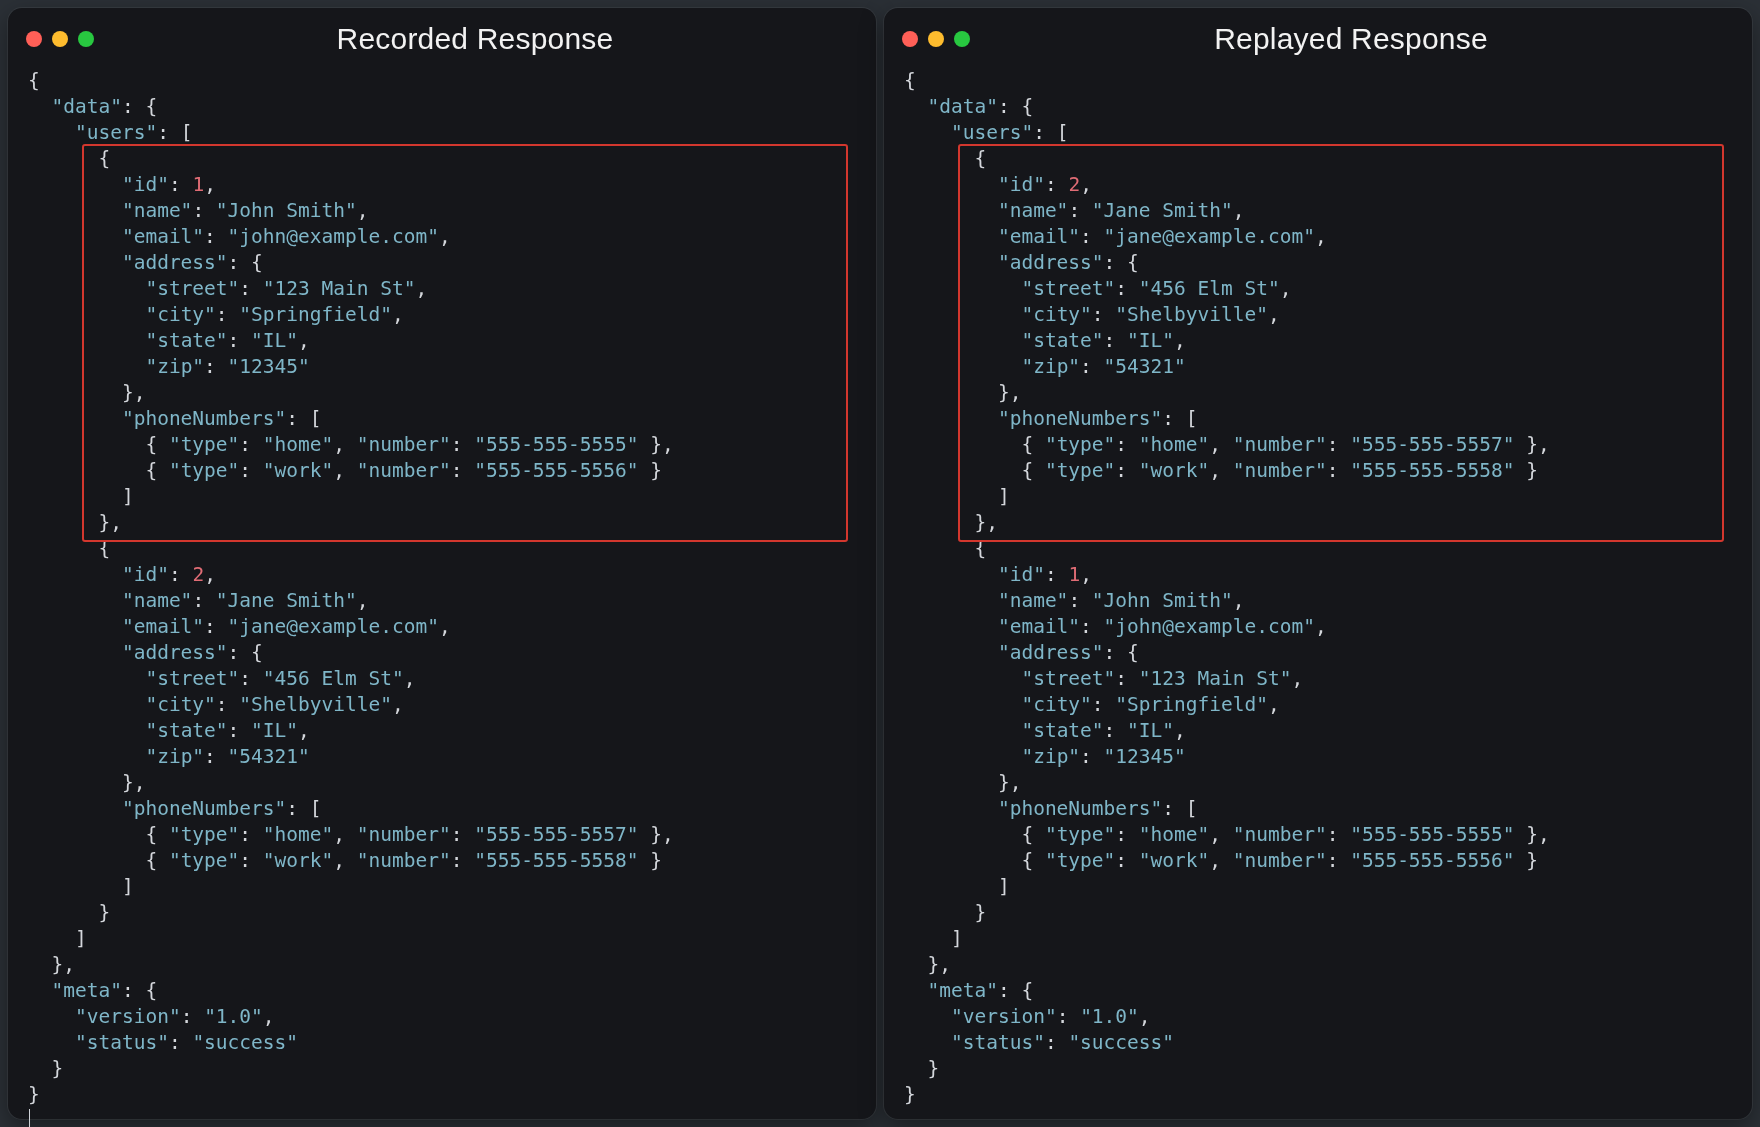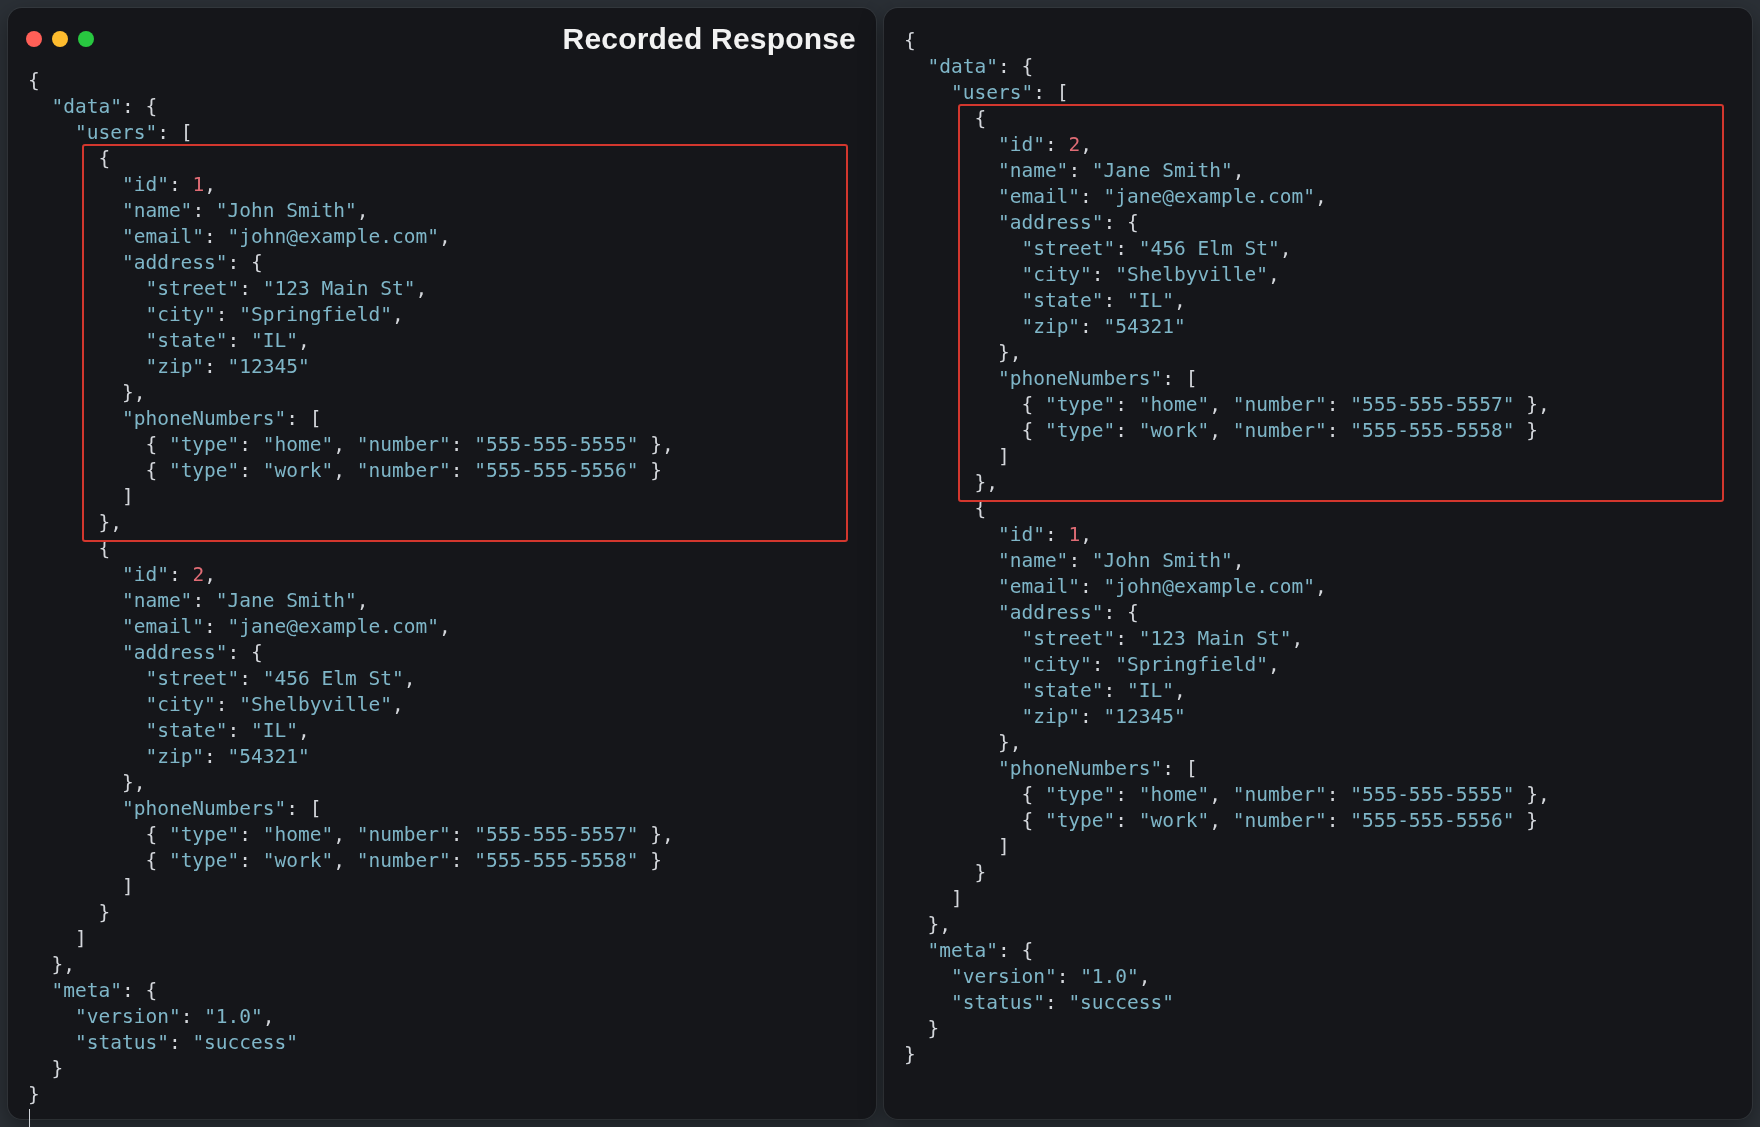--- a/index.html
+++ b/index.html
@@ -34,24 +34,24 @@
     height: 30px;
     margin-bottom: 10px;
   }
   .dots { display: flex; gap: 10px; padding-left: 4px; }
   .dot { width: 16px; height: 16px; border-radius: 50%; }
   .dot.red    { background: #ff5f57; }
   .dot.yellow { background: #febc2e; }
   .dot.green  { background: #28c840; }
   .title {
     flex: 1;
-    text-align: right;
+    text-align: center;
     color: #f2f2f2;
     font-family: -apple-system, "SF Pro Display","SF Pro Text", Helvetica, Arial, sans-serif;
-    font-weight: 700;
+    font-weight: 400;
     font-size: 30px;
     padding-right: 6px;
     letter-spacing: 0.2px;
   }
   .code {
     position: relative;
     flex: 1;
     padding: 4px 6px 6px 6px;
   }
   pre.json {
@@ -135,20 +135,28 @@
     <span class="key">"version"</span><span class="p">: </span><span class="str">"1.0"</span><span class="p">,</span>
     <span class="key">"status"</span><span class="p">: </span><span class="str">"success"</span>
   <span class="p">}</span>
 <span class="p">}</span>
 <span class="caret"></span></pre>
       <div class="hlbox" id="hl-left" style="top: 80px; left: 60px; right: 14px; height: 394px;"></div>
     </div>
   </div>
 
   <div class="window">
+    <div class="titlebar">
+      <div class="dots">
+        <div class="dot red"></div>
+        <div class="dot yellow"></div>
+        <div class="dot green"></div>
+      </div>
+      <div class="title">Replayed Response</div>
+    </div>
     <div class="code">
       <pre class="json" id="code-right"><span class="p">{</span>
   <span class="key">"data"</span><span class="p">: {</span>
     <span class="key">"users"</span><span class="p">: [</span>
       <span class="p">{</span>
         <span class="key">"id"</span><span class="p">: </span><span class="num">2</span><span class="p">,</span>
         <span class="key">"name"</span><span class="p">: </span><span class="str">"Jane Smith"</span><span class="p">,</span>
         <span class="key">"email"</span><span class="p">: </span><span class="str">"jane@example.com"</span><span class="p">,</span>
         <span class="key">"address"</span><span class="p">: {</span>
           <span class="key">"street"</span><span class="p">: </span><span class="str">"456 Elm St"</span><span class="p">,</span>

